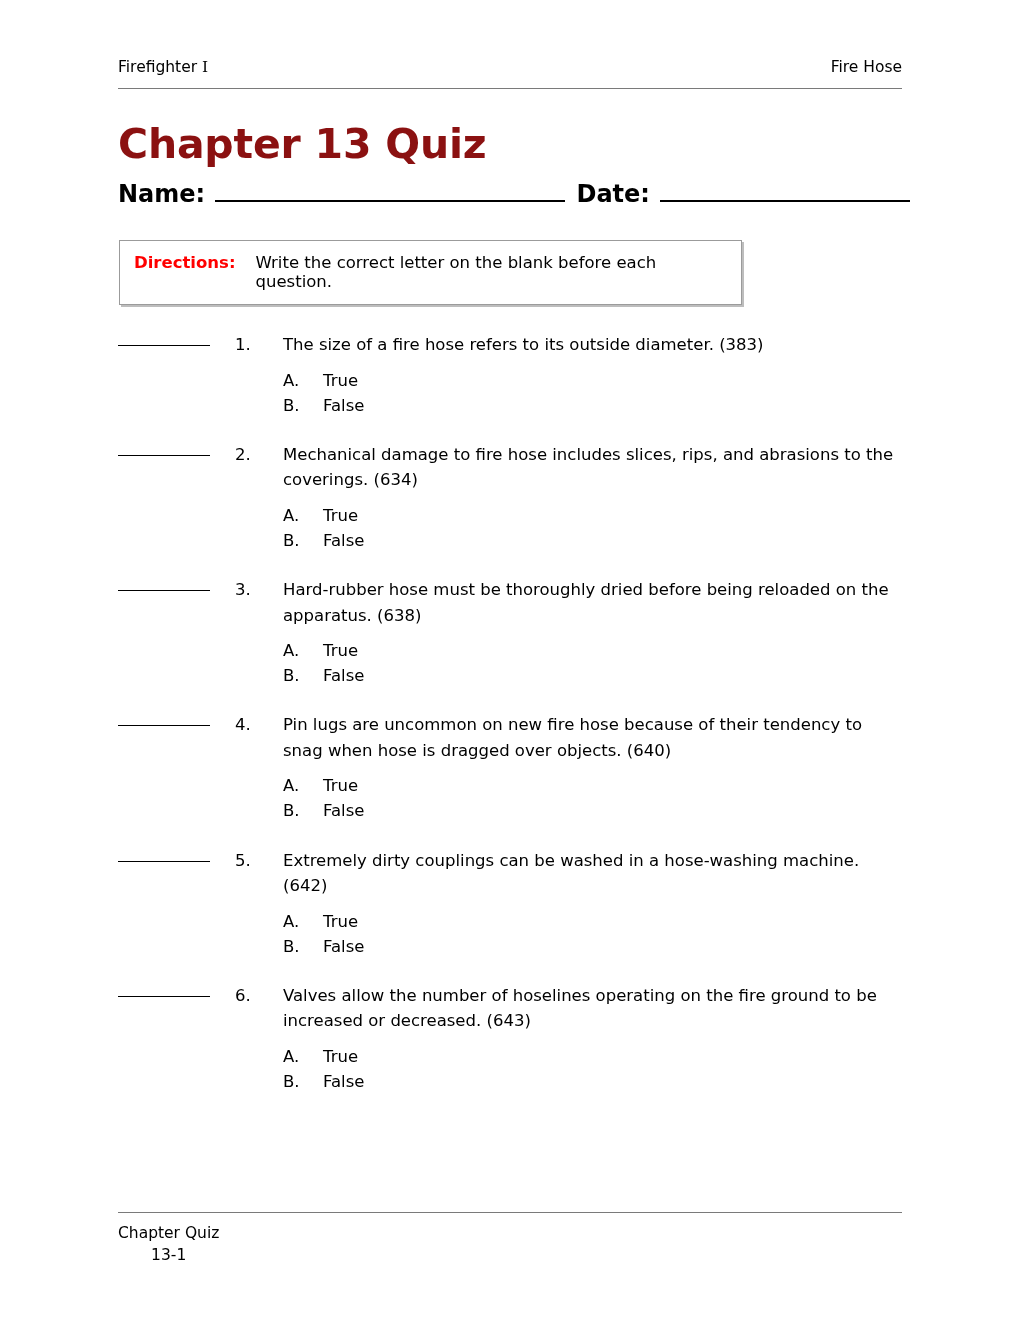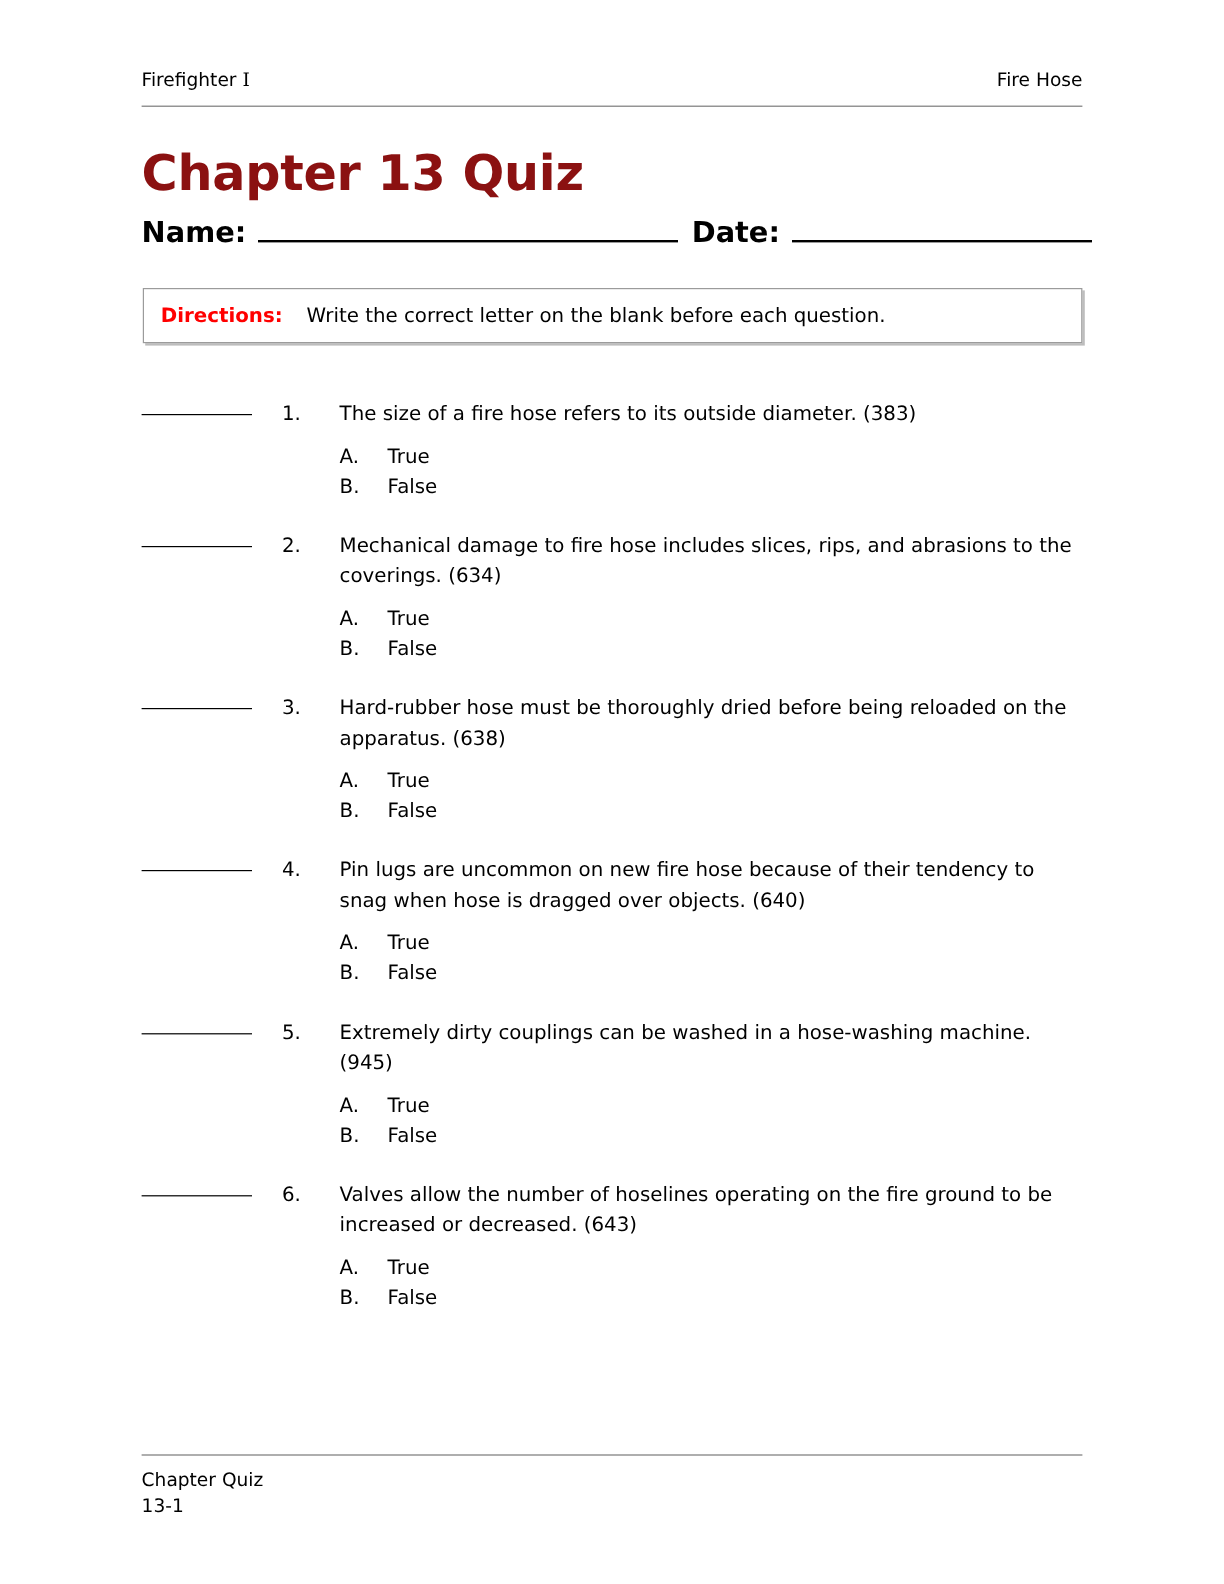--- a/index.html
+++ b/index.html
@@ -88,21 +88,21 @@
   }
   .nd-blank.name-blank { width: 352px; }
   .nd-blank.date-blank { width: 252px; margin-right: 0; }
   .nd-gap { display: inline-block; width: 6px; }
 
   
   .directions-box {
     position: absolute;
     left: 119px;
     top: 240px;
-    width: 783px;
+    width: 623px;
     box-sizing: border-box;
     border: 1px solid #9b9b9b;
     box-shadow: 2px 2px 0 0 #bdbdbd;
     padding: 12px 14px 13px 14px;
     background: #ffffff;
     display: flex;
     align-items: baseline;
     font-size: 16.5px;
   }
   .directions-label {
@@ -185,21 +185,21 @@
   .footer {
     position: absolute;
     left: 118px;
     right: 118px;
     top: 1222px;
     display: flex;
     justify-content: space-between;
     font-size: 15.5px;
     line-height: 1.42;
   }
-  .footer-right { text-align: left; }
+  .footer-right { text-align: center; }
 </style>
 </head>
 <body>
 
 <div class="page">
 
   <div class="running-header">
     <div class="rh-left"><span>Firefighter <span class="roman-i">I</span></span></div>
     <div class="rh-right">Fire Hose</div>
   </div>
@@ -291,21 +291,21 @@
           <span class="opt-letter">B.</span>
           <span class="opt-text">False</span>
         </div>
       </div>
     </div>
 
     <div class="question-block">
       <div class="q-row">
         <span class="q-blank"></span>
         <span class="q-num">5.</span>
-        <span class="q-text">Extremely dirty couplings can be washed in a hose-washing machine. (945)</span>
+        <span class="q-text">Extremely dirty couplings can be washed in a hose-washing machine. (642)</span>
       </div>
       <div class="options">
         <div class="option-row">
           <span class="opt-letter">A.</span>
           <span class="opt-text">True</span>
         </div>
         <div class="option-row">
           <span class="opt-letter">B.</span>
           <span class="opt-text">False</span>
         </div>

